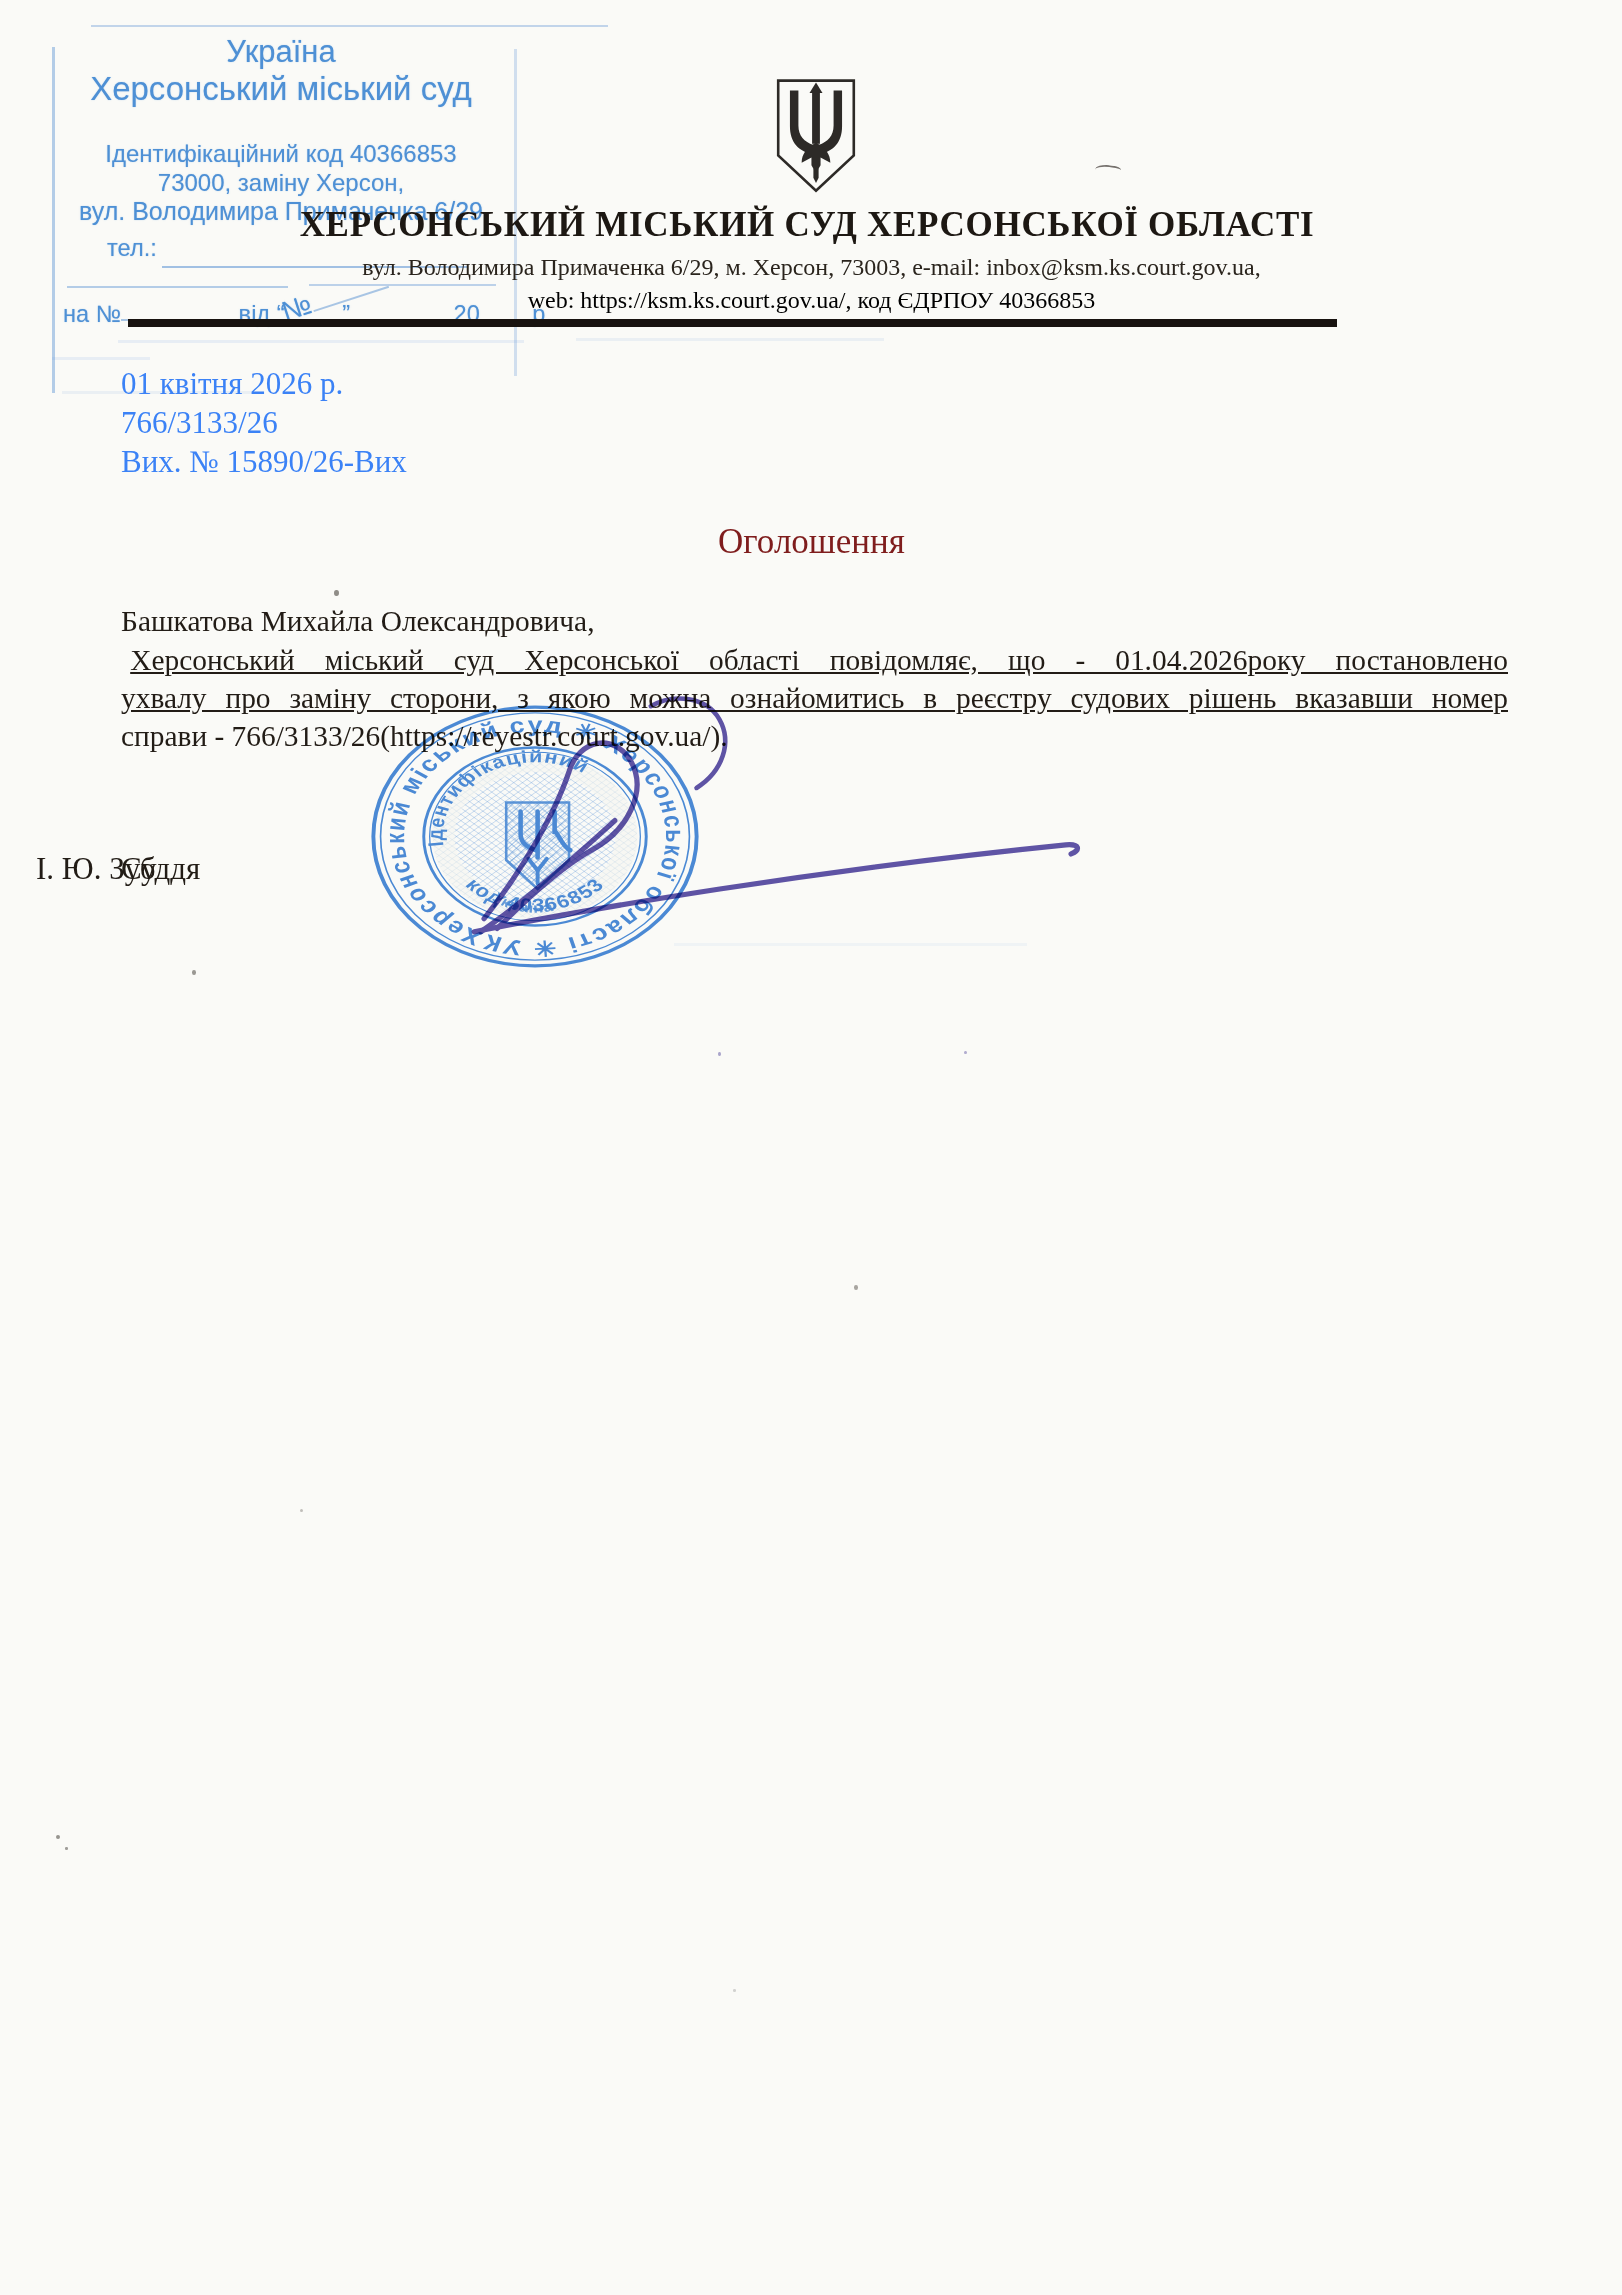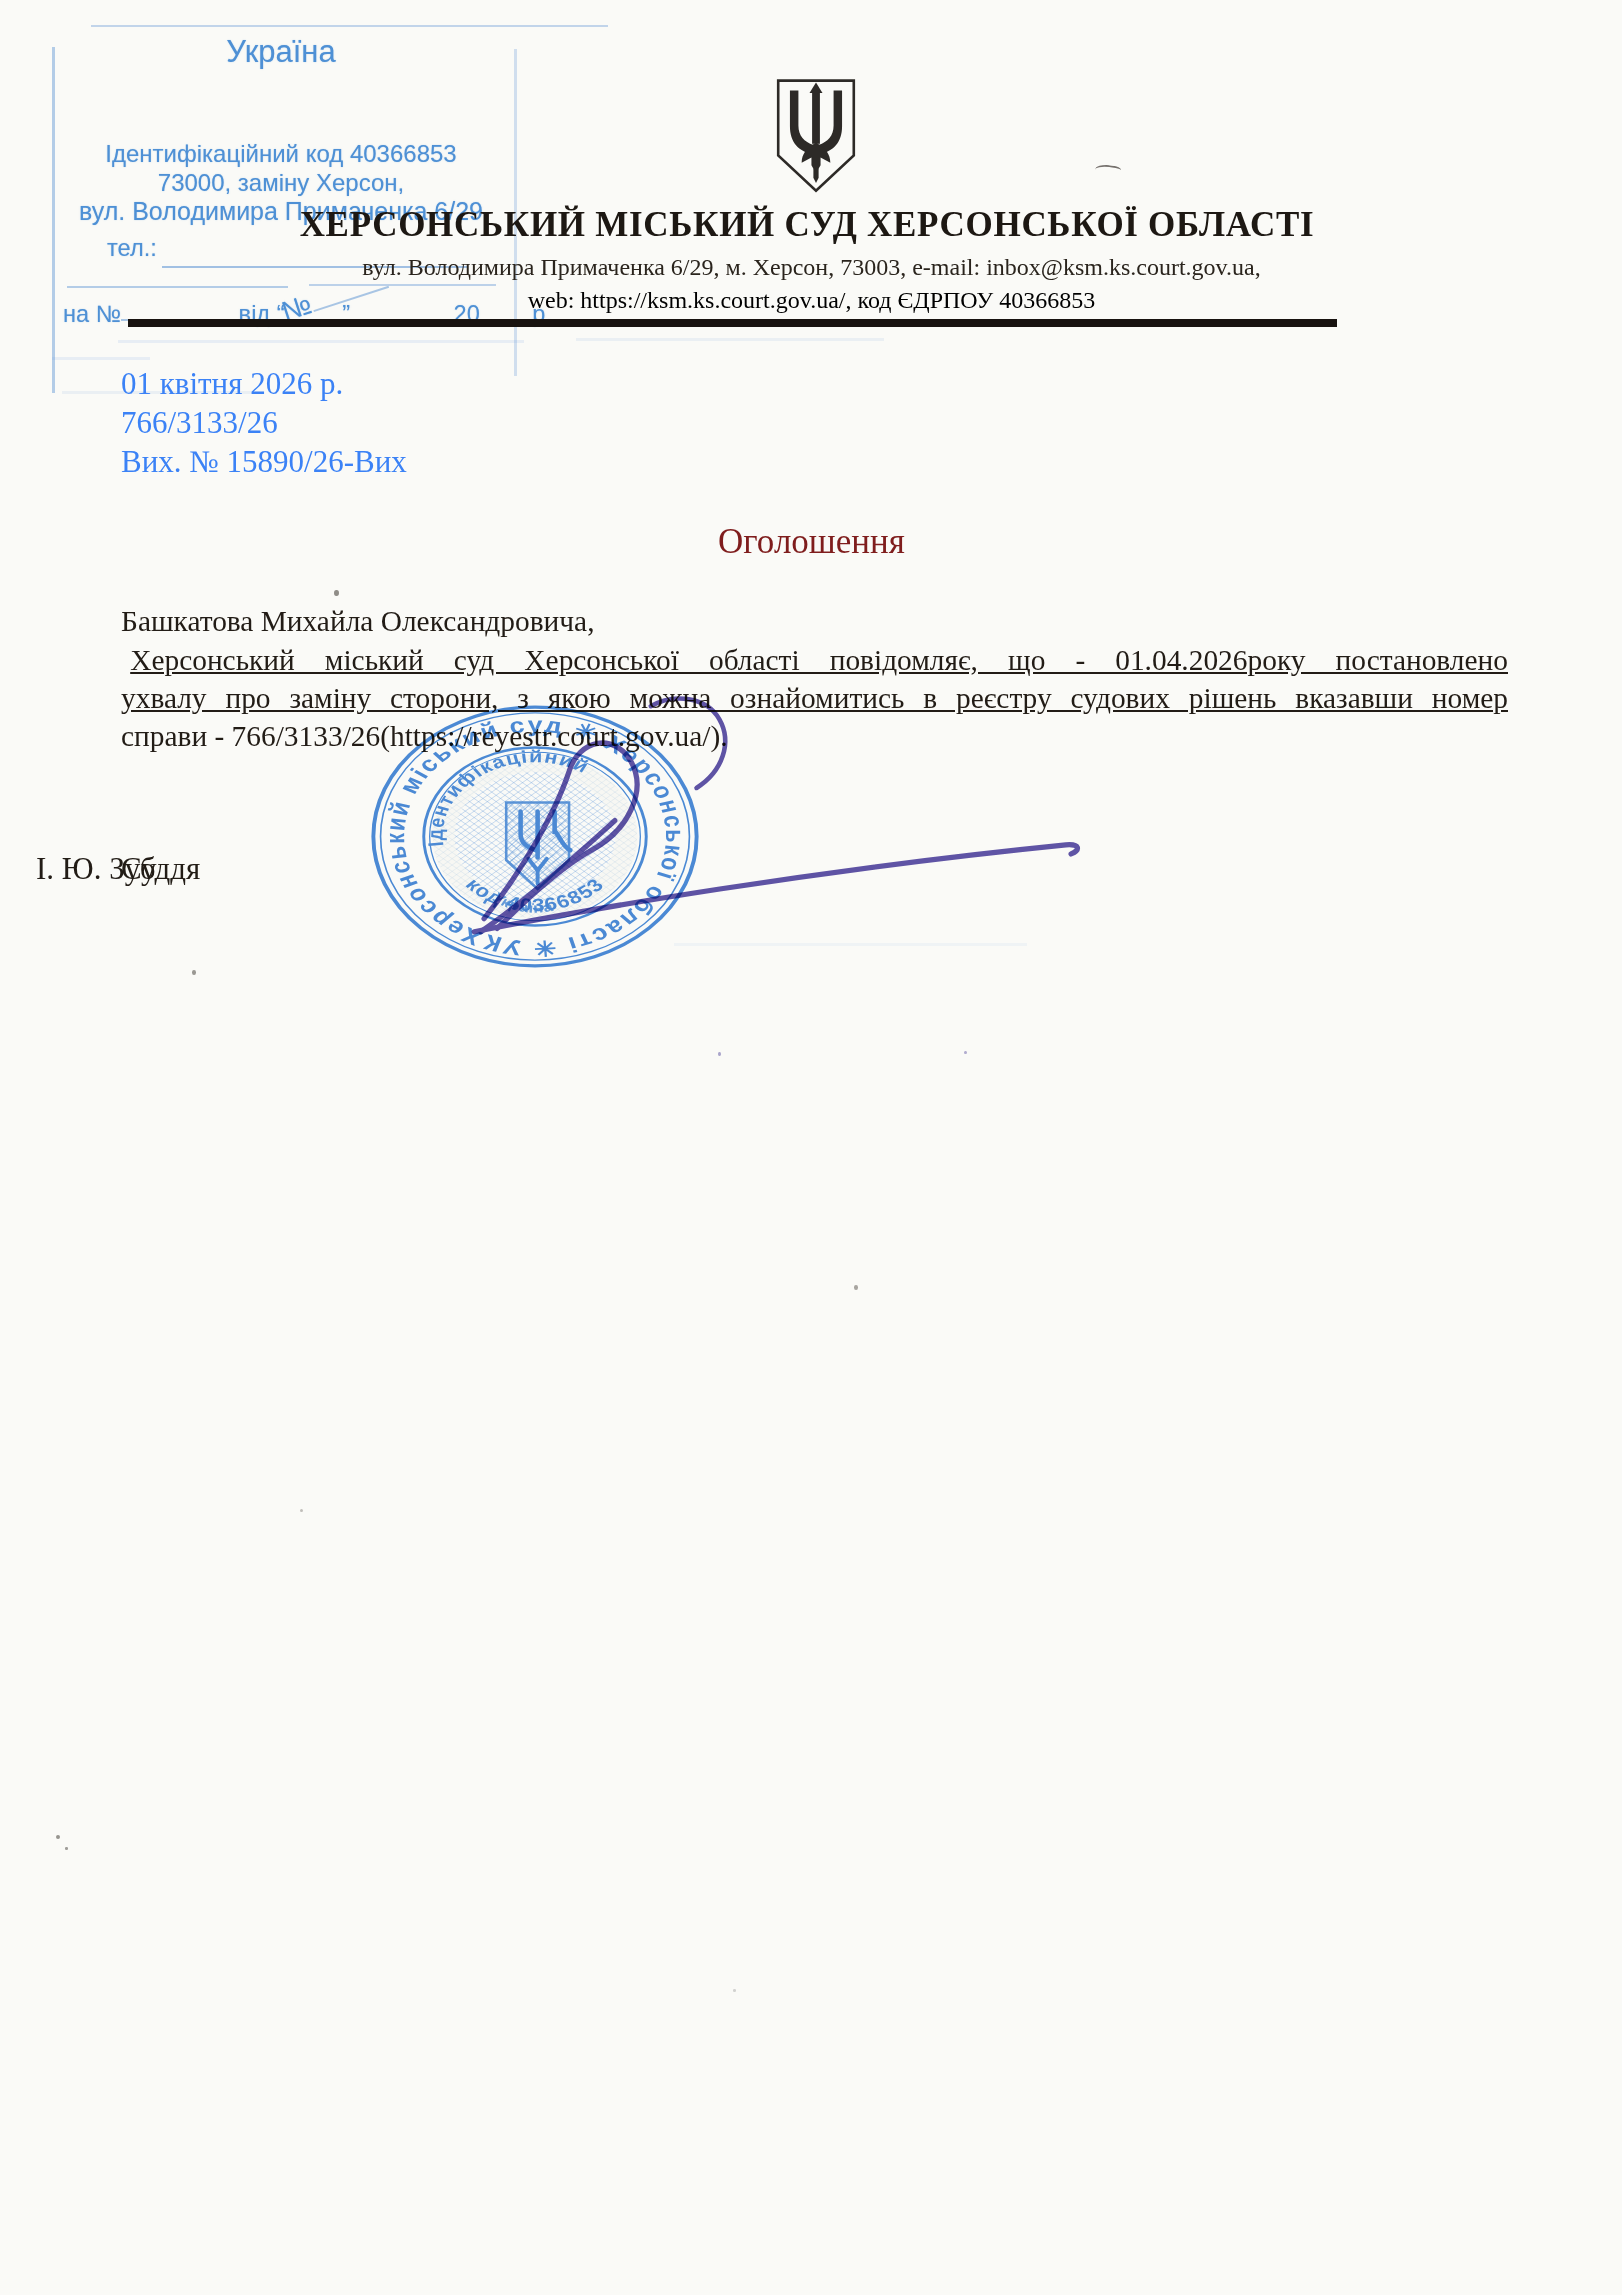--- a/index.html
+++ b/index.html
@@ -50,20 +50,21 @@
     border-radius:60% 40% 50% 50%;transform:rotate(6deg);opacity:.75;}.z3{z-index:3}
 </style>
 </head>
 <body>
 
 <div class="abs corner-stamp">
   <div class="cs-border" style="left:52px;top:5.2px;width:517px;height:2.6px;opacity:.8;"></div>
   <div class="cs-border" style="left:13px;top:27.5px;width:2.6px;height:346px;"></div>
   <div class="cs-border" style="left:475px;top:29.4px;width:2.6px;height:327px;opacity:.6;"></div>
   <div class="cs-line" style="top:14.4px;font-size:31px;">Україна</div>
+  <div class="cs-line" style="top:50px;font-size:33px;">Херсонський міський суд</div>
   <div class="cs-line" style="top:120px;font-size:24px;">Ідентифікаційний код 40366853</div>
   <div class="cs-line" style="top:149px;font-size:24px;">73000, заміну Херсон,</div>
   <div class="cs-line" style="top:177px;font-size:25px;">вул. Володимира Примаченка  6/29</div>
   <div class="cs-row" style="left:68px;top:215px;">
     <span>тел.:</span>
   </div>
   <div class="cs-underline" style="left:123px;top:246px;width:305px;"></div>
   <div class="cs-row" style="left:241px;top:260px;font-size:27.5px;transform:rotate(-18deg);">
     <span>№</span><span class="cs-gap" style="width:79px;"></span>
   </div>

